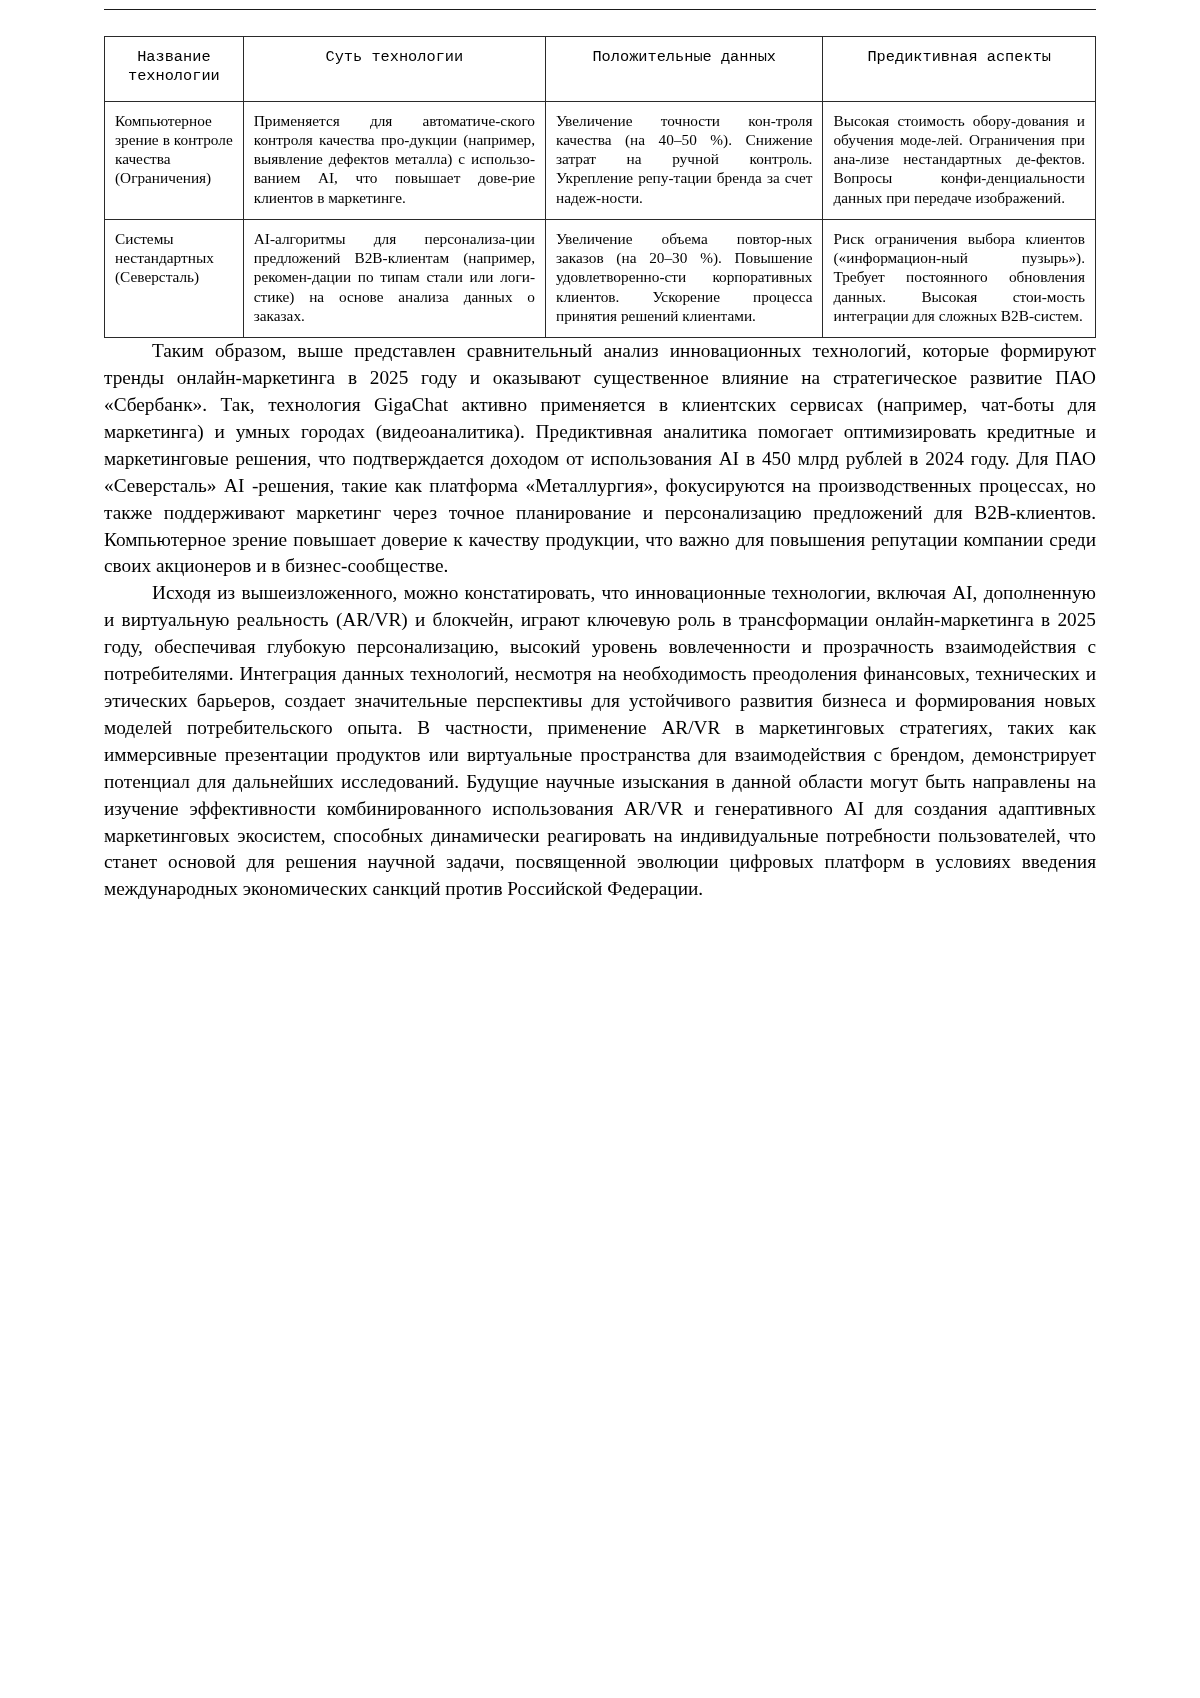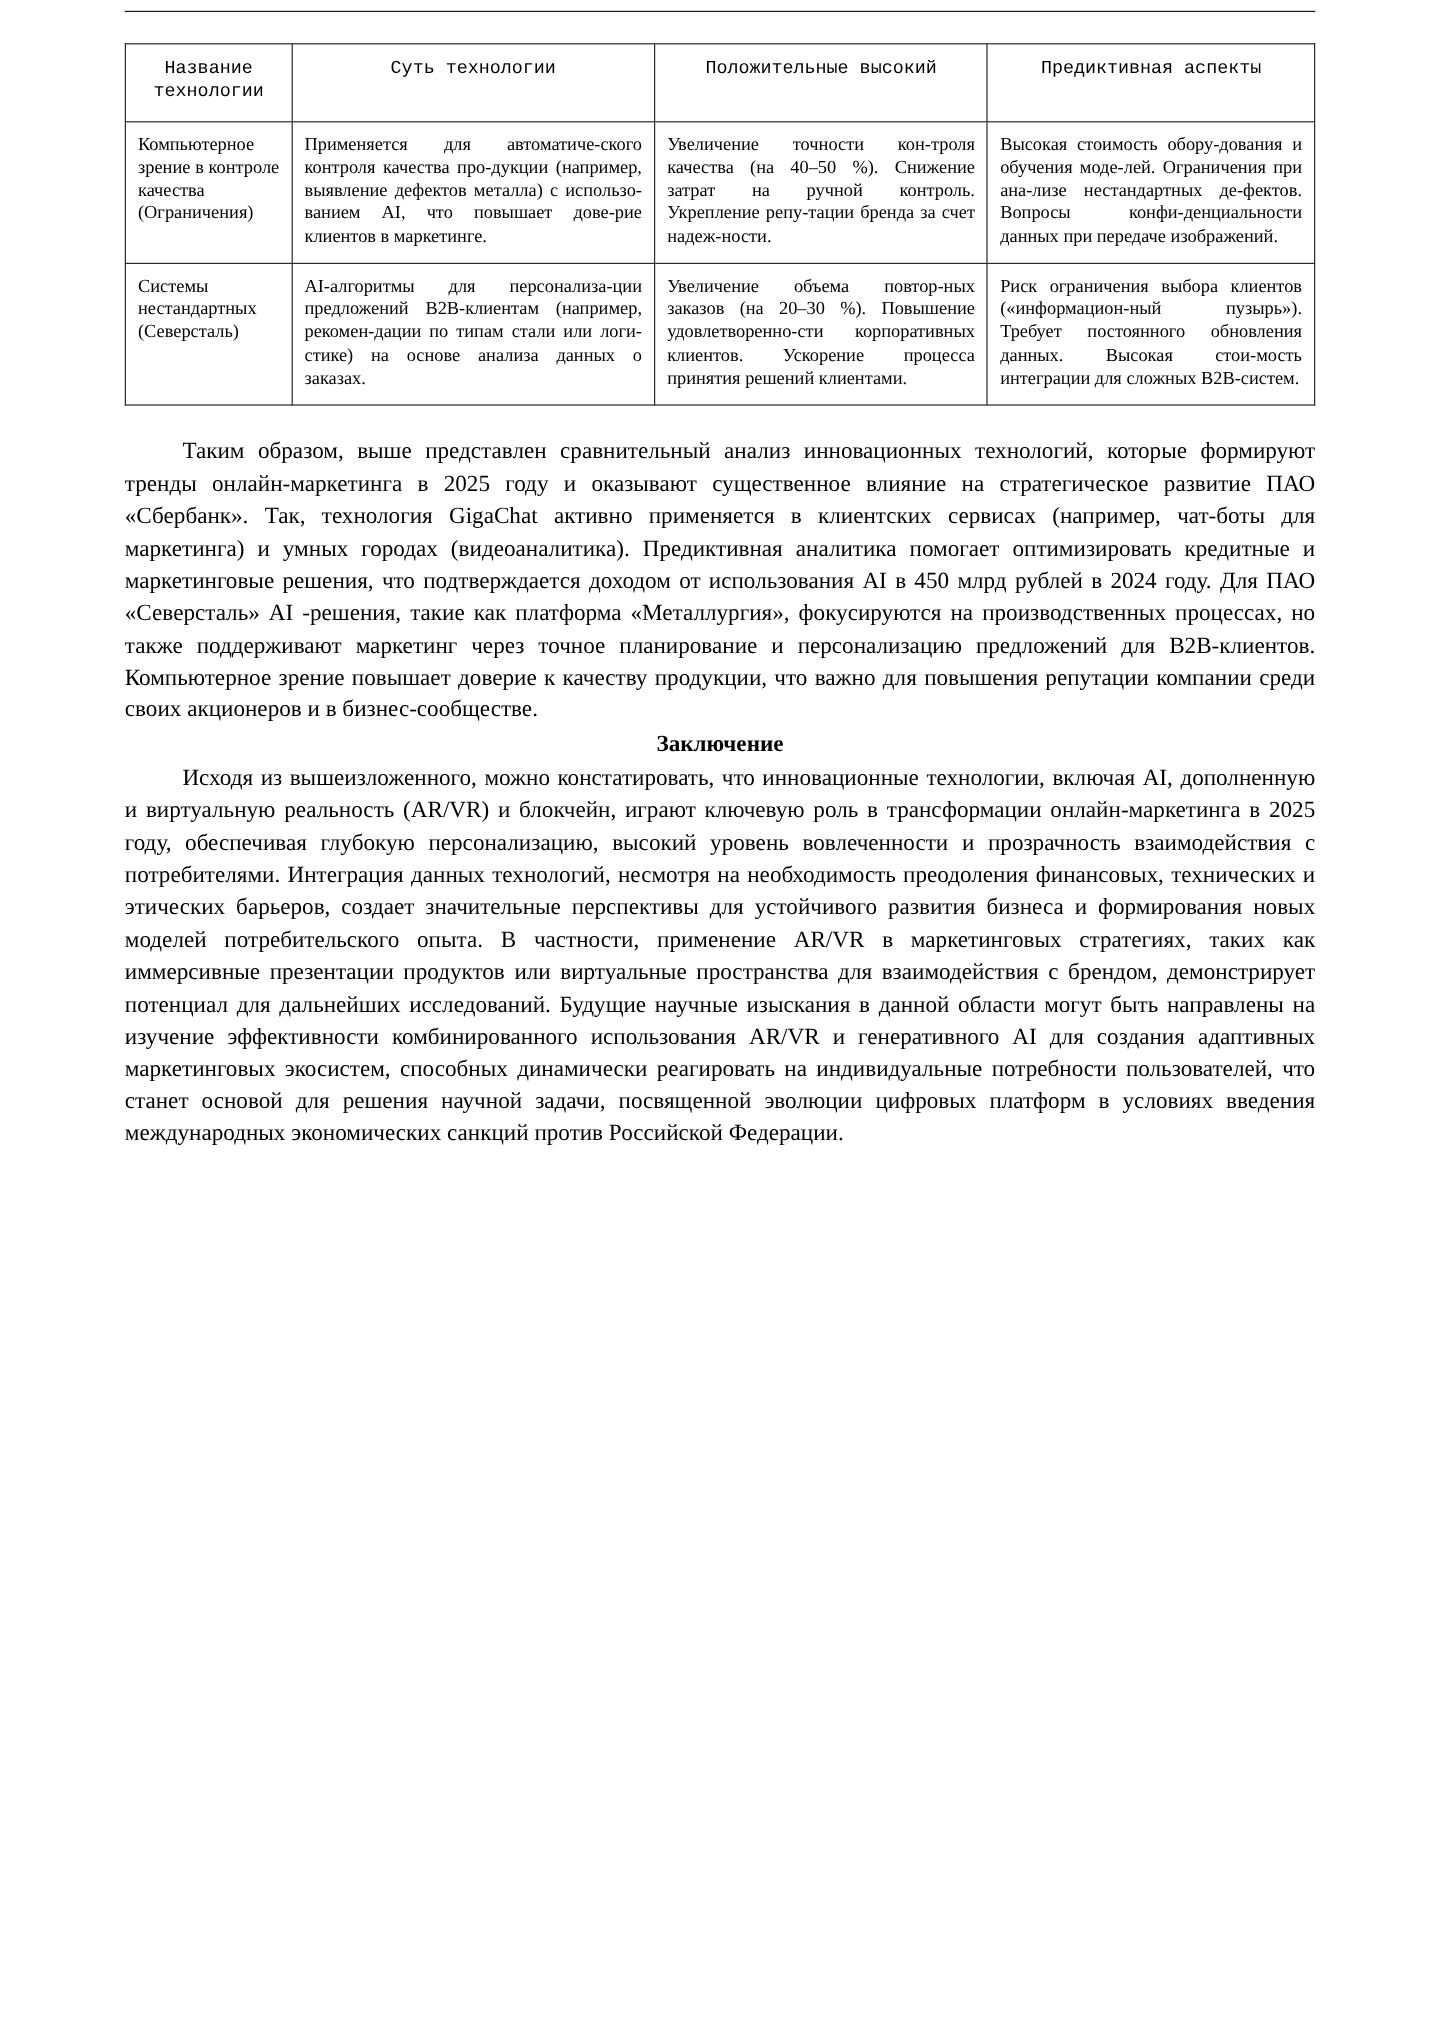--- a/index.html
+++ b/index.html
@@ -72,21 +72,21 @@
   
   .body-text {
     font-size: 19.3px;
     line-height: 1.395;
     text-align: justify;
     text-justify: inter-word;
     margin: 0;
     hyphens: manual;
   }
   .para-indent { text-indent: 48px; }
-  .gap-after-table { margin-top: 26px; }
+  .gap-after-table { }
   .section-title {
     text-align: center;
     font-weight: bold;
     font-size: 19.3px;
     margin: 4px 0 4px 0;
   }
 </style>
 </head>
 <body>
 
@@ -98,21 +98,21 @@
     <colgroup>
       <col class="c1">
         <col class="c2">
         <col class="c3">
         <col class="c4">
     </colgroup>
     <thead>
       <tr>
         <td class="col-head-left">Название технологии</td>
         <td>Суть технологии</td>
-        <td>Положительные высокий</td>
+        <td>Положительные данных</td>
         <td>Предиктивная аспекты</td>
       </tr>
     </thead>
     <tbody>
       <tr>
         <td>Компьютерное зрение в контроле качества (Ограничения)</td>
         <td>Применяется для автоматиче-ского контроля качества про-дукции (например, выявление дефектов металла) с использо-ванием AI, что повышает дове-рие клиентов в маркетинге.</td>
         <td>Увеличение точности кон-троля качества (на 40–50 %). Снижение затрат на ручной контроль. Укрепление репу-тации бренда за счет надеж-ности.</td>
         <td>Высокая стоимость обору-дования и обучения моде-лей. Ограничения при ана-лизе нестандартных де-фектов. Вопросы конфи-денциальности данных при передаче изображений.</td>
       </tr>
@@ -120,17 +120,16 @@
         <td>Системы нестандартных (Северсталь)</td>
         <td>AI-алгоритмы для персонализа-ции предложений B2B-клиентам (например, рекомен-дации по типам стали или логи-стике) на основе анализа данных о заказах.</td>
         <td>Увеличение объема повтор-ных заказов (на 20–30 %). Повышение удовлетворенно-сти корпоративных клиентов. Ускорение процесса принятия решений клиентами.</td>
         <td>Риск ограничения выбора клиентов («информацион-ный пузырь»). Требует постоянного обновления данных. Высокая стои-мость интеграции для сложных B2B-систем.</td>
       </tr>
     </tbody>
   </table>
 
   <p class="body-text para-indent gap-after-table">Таким образом, выше представлен сравнительный анализ инновационных технологий, которые формируют тренды онлайн-маркетинга в 2025 году и оказывают существенное влияние на стратегическое развитие ПАО «Сбербанк». Так, технология GigaChat активно применяется в клиентских сервисах (например, чат-боты для маркетинга) и умных городах (видеоаналитика). Предиктивная аналитика помогает оптимизировать кредитные и маркетинговые решения, что подтверждается доходом от использования AI в 450 млрд рублей в 2024 году. Для ПАО «Северсталь» AI -решения, такие как платформа «Металлургия», фокусируются на производственных процессах, но также поддерживают маркетинг через точное планирование и персонализацию предложений для B2B-клиентов. Компьютерное зрение повышает доверие к качеству продукции, что важно для повышения репутации компании среди своих акционеров и в бизнес-сообществе.</p>
 
-  <div class="section-title">Заключение</div>
 
   <p class="body-text para-indent">Исходя из вышеизложенного, можно констатировать, что инновационные технологии, включая AI, дополненную и виртуальную реальность (AR/VR) и блокчейн, играют ключевую роль в трансформации онлайн-маркетинга в 2025 году, обеспечивая глубокую персонализацию, высокий уровень вовлеченности и прозрачность взаимодействия с потребителями. Интеграция данных технологий, несмотря на необходимость преодоления финансовых, технических и этических барьеров, создает значительные перспективы для устойчивого развития бизнеса и формирования новых моделей потребительского опыта. В частности, применение AR/VR в маркетинговых стратегиях, таких как иммерсивные презентации продуктов или виртуальные пространства для взаимодействия с брендом, демонстрирует потенциал для дальнейших исследований. Будущие научные изыскания в данной области могут быть направлены на изучение эффективности комбинированного использования AR/VR и генеративного AI для создания адаптивных маркетинговых экосистем, способных динамически реагировать на индивидуальные потребности пользователей, что станет основой для решения научной задачи, посвященной эволюции цифровых платформ в условиях введения международных экономических санкций против Российской Федерации.</p>
 
 </div>
 
 </body></html>

